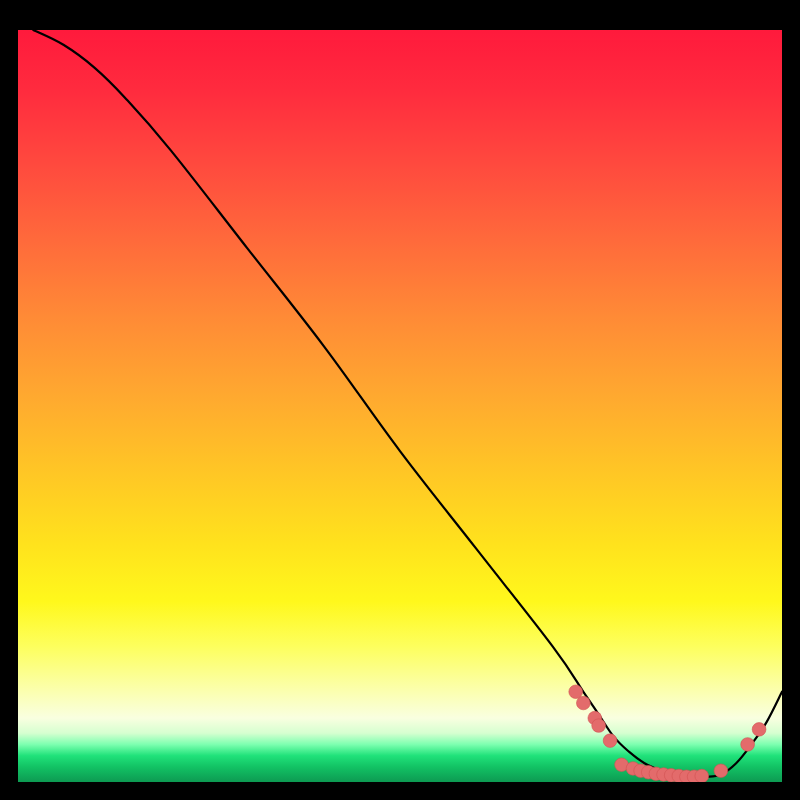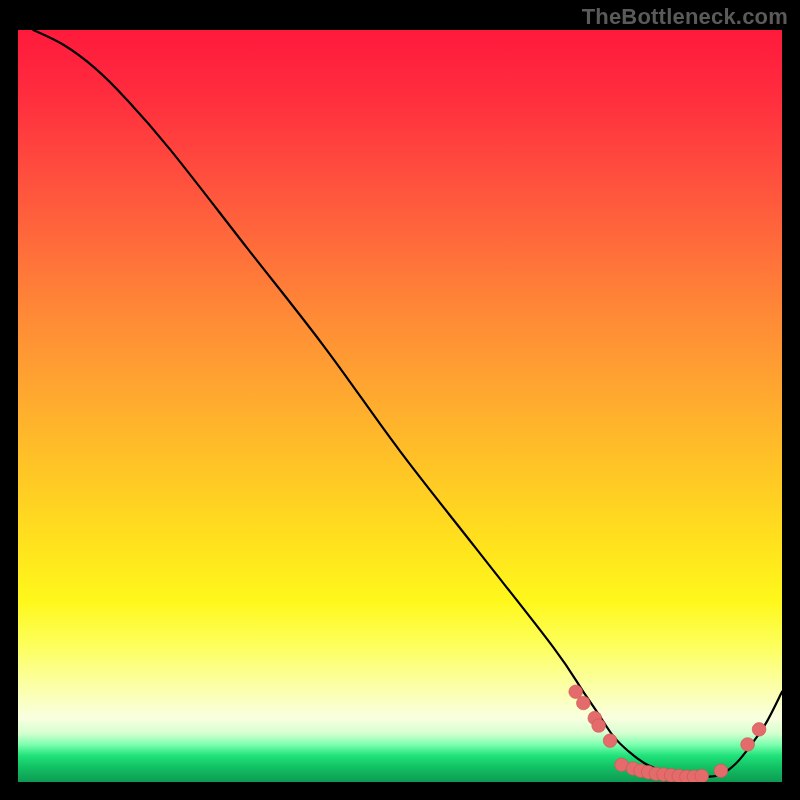--- a/index.html
+++ b/index.html
@@ -69,21 +69,20 @@
   .marker {
     fill: #e36b6b;
     stroke: #d15353;
     stroke-width: 0.6;
   }
 </style>
 </head>
 <body>
 
 <div class="frame">
-  <div class="watermark">TheBottleneck.com</div>
 
   <div class="plot-area">
     <div class="gradient-bg"></div>
 
     <div class="curve-layer">
       <svg viewBox="0 0 100 100" preserveAspectRatio="none">
         <path class="curve-path" d="M 2 0 C 2.7199999999999998 0.36, 4.5600000000000005 1.1, 6 2 C 7.4399999999999995 2.9, 8.56 3.74, 10 5 C 11.44 6.26, 12.2 7.02, 14 9 C 15.8 10.98, 17.12 12.4, 20 16 C 22.88 19.6, 26.4 24.32, 30 29 C 33.6 33.68, 36.4 37.14, 40 42 C 43.6 46.86, 46.4 51.14, 50 56 C 53.6 60.86, 56.4 64.32, 60 69 C 63.6 73.68, 67.48 78.58, 70 82 C 72.52 85.42, 72.92 86.38, 74 88 C 75.08 89.62, 75.28 89.92, 76 91 C 76.72 92.08, 77.28 93.1, 78 94 C 78.72 94.9, 79.28 95.37, 80 96 C 80.72 96.63, 81.28 97.068, 82 97.5 C 82.72 97.932, 83.28 98.13000000000001, 84 98.4 C 84.72 98.67, 85.28 98.83800000000001, 86 99 C 86.72 99.16199999999999, 87.28 99.246, 88 99.3 C 88.72 99.354, 89.28 99.354, 90 99.3 C 90.72 99.246, 91.28 99.324, 92 99 C 92.72 98.676, 93.28 98.22, 94 97.5 C 94.72 96.78, 95.28 95.99, 96 95 C 96.72 94.01, 97.28 93.26, 98 92 C 98.72 90.74, 99.64 88.72, 100 88" vector-effect="non-scaling-stroke"></path>
         <g>
             <circle cx="73" cy="88" r="0.9" class="marker" vector-effect="non-scaling-stroke"></circle>
             <circle cx="74" cy="89.5" r="0.9" class="marker" vector-effect="non-scaling-stroke"></circle>

